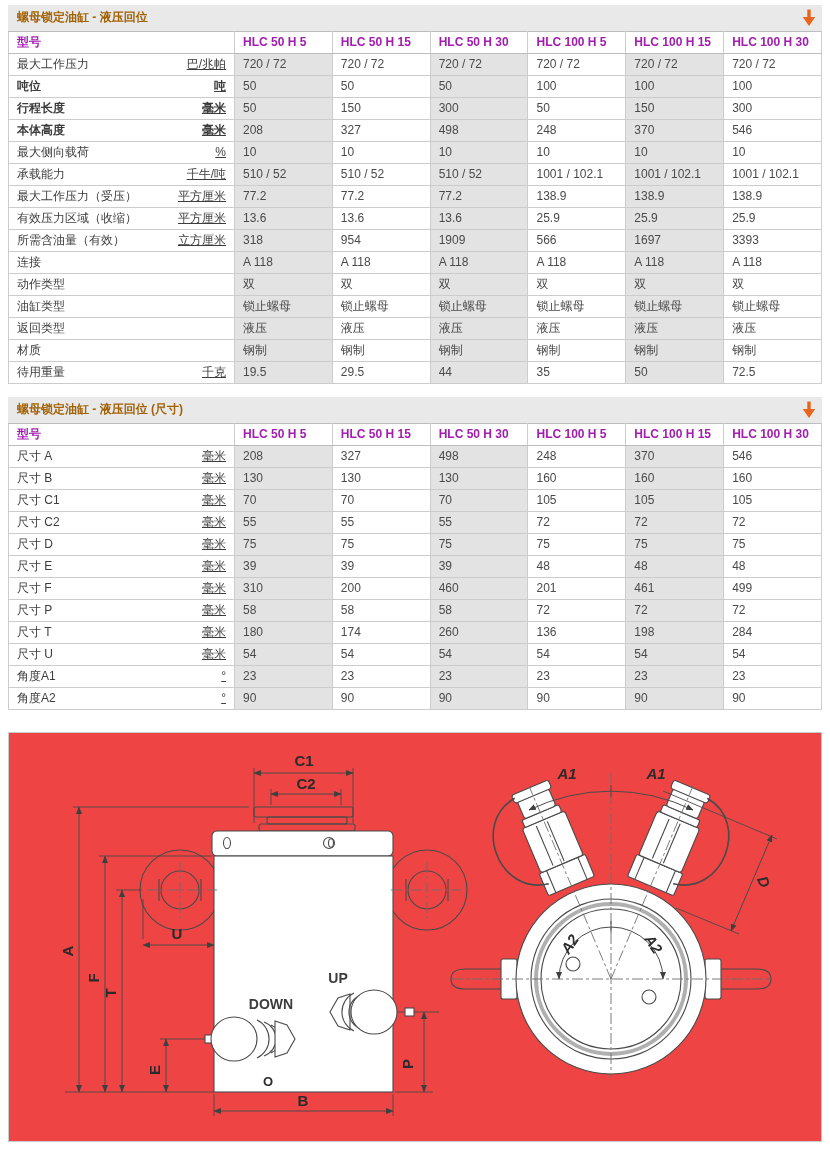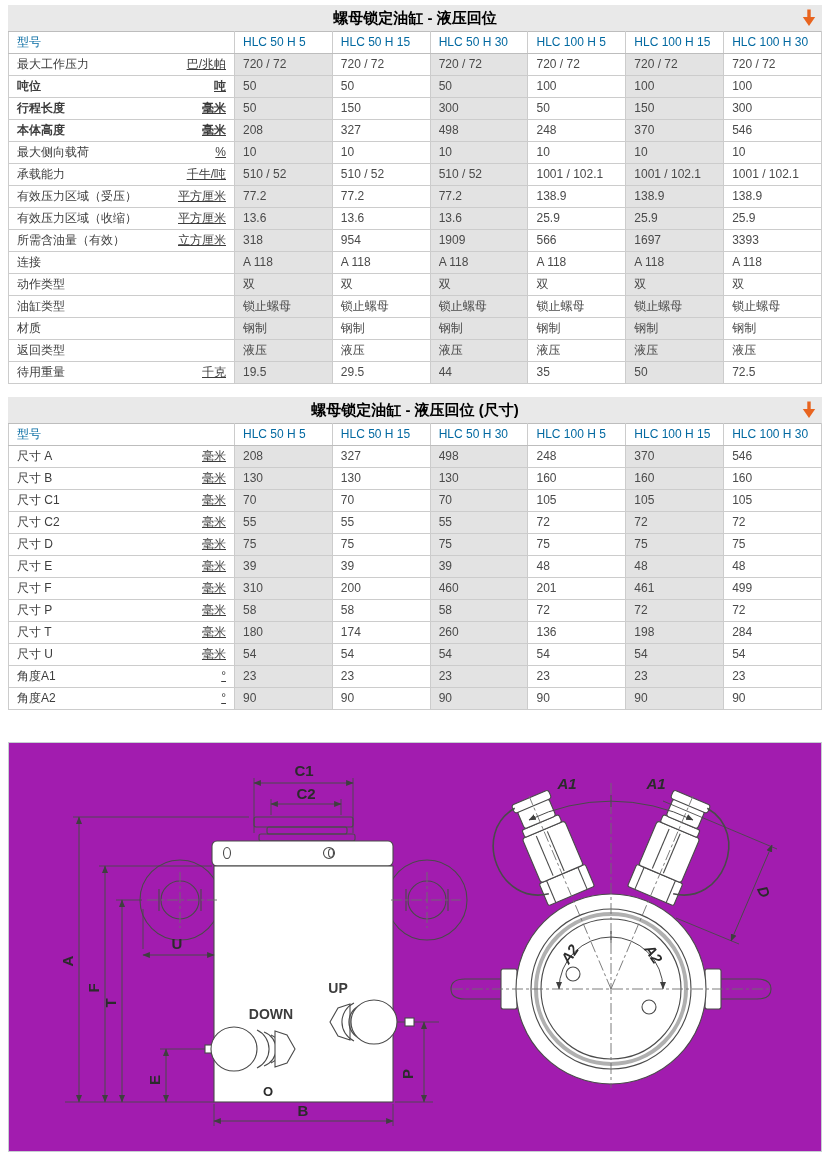--- a/index.html
+++ b/index.html
@@ -1,28 +1,28 @@
 <!DOCTYPE html>
 <html><head>
 <meta charset="utf-8">
 <style>
   html,body{margin:0;padding:0;background:#fff;}
   body{width:830px;font-family:"Liberation Sans","DejaVu Sans",sans-serif;-webkit-font-smoothing:antialiased;}
   .page{padding:5px 8px 4px;}
   section.panel{margin-bottom:13px;}
-  .panel-title{position:relative;background:#e9e9e9;padding:4px 9px 5px;font-size:15px;font-weight:bold;color:#000000;line-height:17px;text-align:center;}
+  .panel-title{position:relative;background:#e9e9e9;padding:4px 9px 5px;font-size:12px;font-weight:bold;color:#a16207;line-height:17px;}
   .panel-title .arr{position:absolute;right:5px;top:3px;}
   table{width:100%;border-collapse:collapse;table-layout:fixed;font-size:12px;color:#3d3d3d;}
   th,td{border:1px solid #ccc;padding:3px 8px;text-align:left;vertical-align:middle;height:15px;font-weight:normal;white-space:nowrap;overflow:hidden;line-height:15px;}
-  thead th{font-weight:normal;color:#0369a1;border-top:1px solid #bdbdbd;border-bottom:1px solid #bdbdbd;background:#fff;}
+  thead th{font-weight:bold;color:#a21caf;border-top:1px solid #bdbdbd;border-bottom:1px solid #bdbdbd;background:#fff;}
   td.val{color:#4a4a4a;background:#fff;}
   td.shade{background:#e3e3e3;}
   td.lblcell .unit{float:right;text-decoration:underline;}
   tr.boldrow td.lblcell{font-weight:bold;}
-  .diagram-box{border:1px solid #c7ced2;height:408px;margin-top:32px;background:#a21caf;overflow:hidden;}
+  .diagram-box{border:1px solid #c7ced2;height:408px;margin-top:22px;background:#ef4444;overflow:hidden;}
   .diagram-box svg{display:block;}
   text{font-family:"Liberation Sans","DejaVu Sans",sans-serif;}
 </style>
 </head>
 <body>
 
 <div class="page">
 
   <section class="panel">
     <div class="panel-title">
@@ -102,21 +102,21 @@
           <tr>
             <td class="lblcell"><span class="unit">千牛/吨</span><span>承载能力</span></td>
             <td class="val shade">510 / 52</td>
             <td class="val">510 / 52</td>
             <td class="val shade">510 / 52</td>
             <td class="val">1001 / 102.1</td>
             <td class="val shade">1001 / 102.1</td>
             <td class="val">1001 / 102.1</td>
           </tr>
           <tr>
-            <td class="lblcell"><span class="unit">平方厘米</span><span>有效压力区域（受压）</span></td>
+            <td class="lblcell"><span class="unit">平方厘米</span><span>最大工作压力（受压）</span></td>
             <td class="val shade">77.2</td>
             <td class="val">77.2</td>
             <td class="val shade">77.2</td>
             <td class="val">138.9</td>
             <td class="val shade">138.9</td>
             <td class="val">138.9</td>
           </tr>
           <tr>
             <td class="lblcell"><span class="unit">平方厘米</span><span>有效压力区域（收缩）</span></td>
             <td class="val shade">13.6</td>
@@ -156,36 +156,36 @@
           <tr>
             <td class="lblcell"><span class="unit"></span><span>油缸类型</span></td>
             <td class="val shade">锁止螺母</td>
             <td class="val">锁止螺母</td>
             <td class="val shade">锁止螺母</td>
             <td class="val">锁止螺母</td>
             <td class="val shade">锁止螺母</td>
             <td class="val">锁止螺母</td>
           </tr>
           <tr>
+            <td class="lblcell"><span class="unit"></span><span>返回类型</span></td>
+            <td class="val shade">液压</td>
+            <td class="val">液压</td>
+            <td class="val shade">液压</td>
+            <td class="val">液压</td>
+            <td class="val shade">液压</td>
+            <td class="val">液压</td>
+          </tr>
+          <tr>
             <td class="lblcell"><span class="unit"></span><span>材质</span></td>
             <td class="val shade">钢制</td>
             <td class="val">钢制</td>
             <td class="val shade">钢制</td>
             <td class="val">钢制</td>
             <td class="val shade">钢制</td>
             <td class="val">钢制</td>
-          </tr>
-          <tr>
-            <td class="lblcell"><span class="unit"></span><span>返回类型</span></td>
-            <td class="val shade">液压</td>
-            <td class="val">液压</td>
-            <td class="val shade">液压</td>
-            <td class="val">液压</td>
-            <td class="val shade">液压</td>
-            <td class="val">液压</td>
           </tr>
           <tr>
             <td class="lblcell"><span class="unit">千克</span><span>待用重量</span></td>
             <td class="val shade">19.5</td>
             <td class="val">29.5</td>
             <td class="val shade">44</td>
             <td class="val">35</td>
             <td class="val shade">50</td>
             <td class="val">72.5</td>
           </tr>

